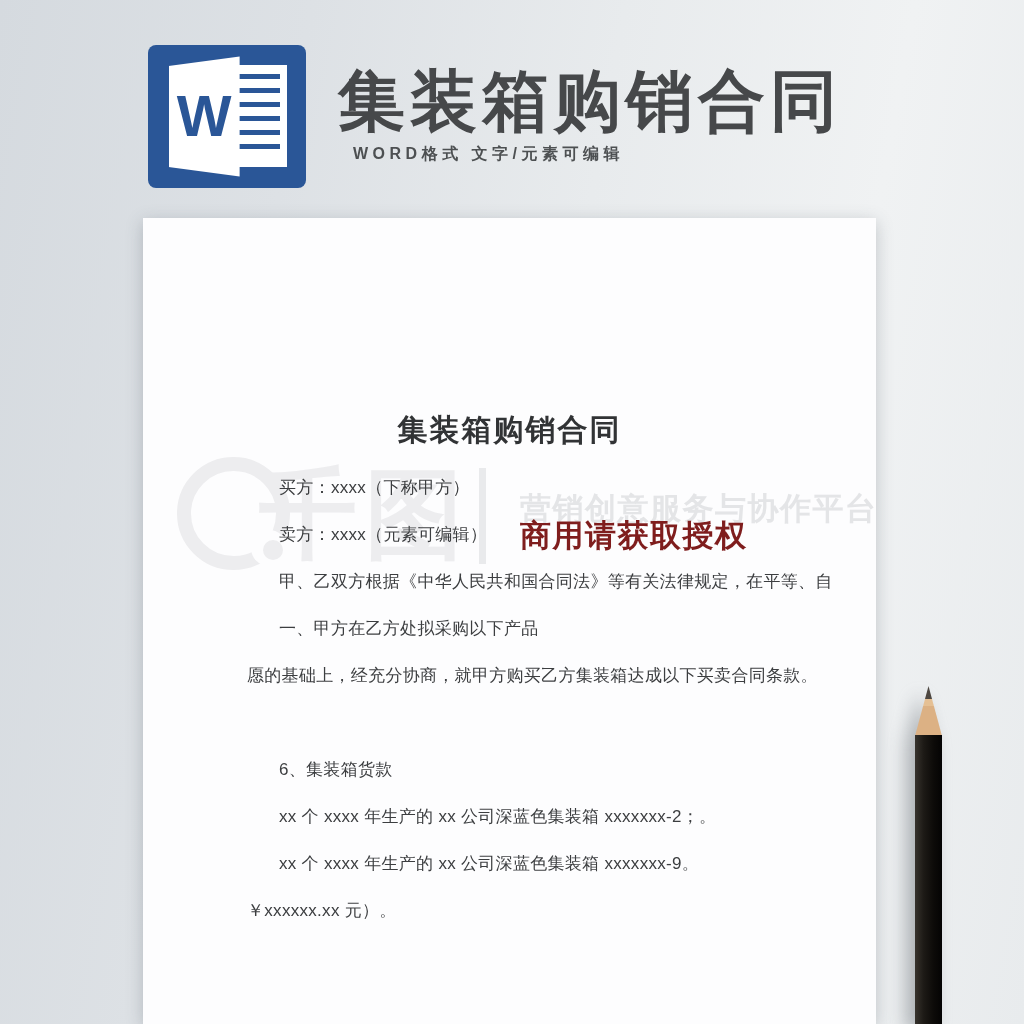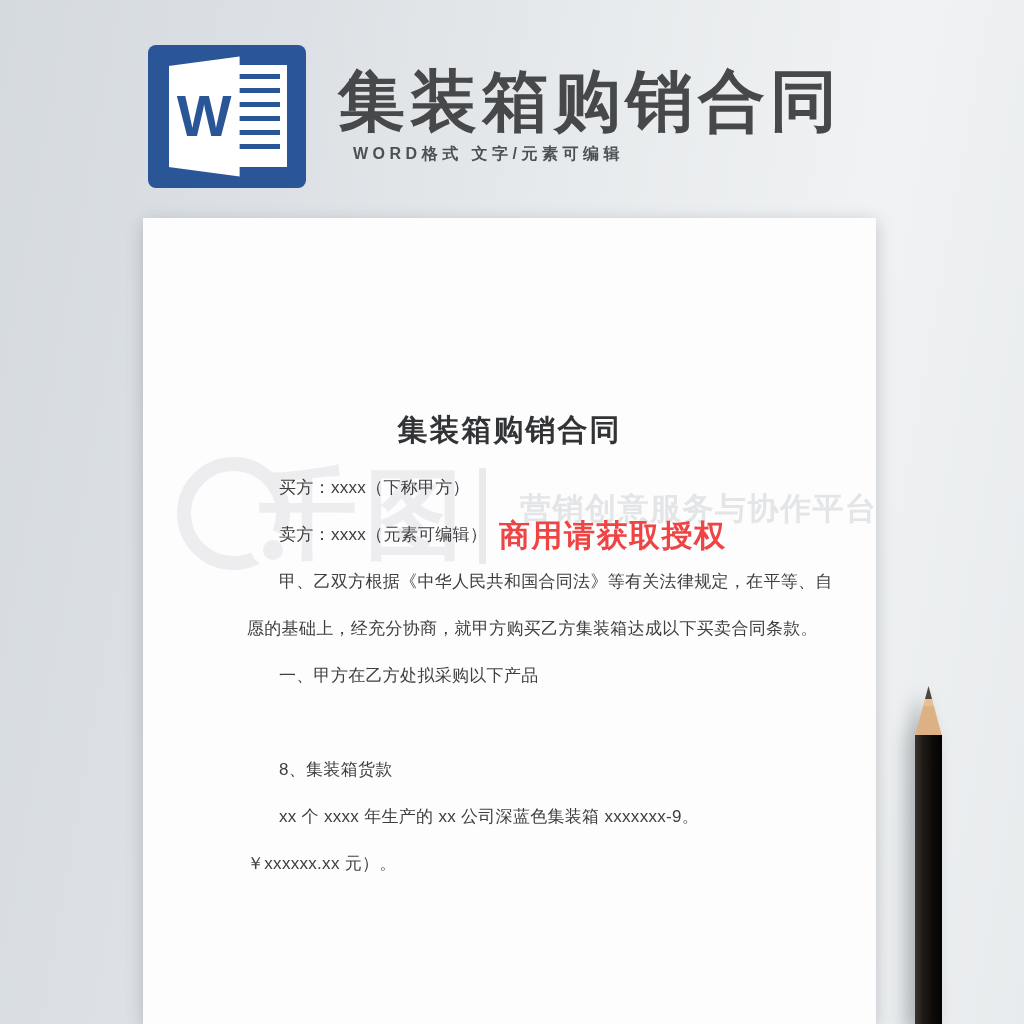--- a/index.html
+++ b/index.html
@@ -37,22 +37,22 @@
     border:14px solid #ededef;border-radius:50%;}
   .wm-punch{position:absolute;left:108px;top:312px;width:36px;height:36px;border-radius:50%;
     background:#fdfdfe;}
   .wm-ball{position:absolute;left:120px;top:322px;width:20px;height:20px;border-radius:50%;
     background:#ededef;}
   .wm-brand{position:absolute;left:116px;top:247px;font-size:98px;line-height:1;
     font-weight:800;color:#ededef;letter-spacing:8px;white-space:nowrap;}
   .wm-bar{position:absolute;left:336px;top:250px;width:7px;height:96px;background:#e9eaec;}
   .wm-line1{position:absolute;left:377px;top:270px;font-size:31px;font-weight:700;
     color:#e4e5e7;letter-spacing:1.5px;white-space:nowrap;}
-  .wm-line2{position:absolute;left:356px;top:297px;font-size:31px;font-weight:700;
-    color:#ef4444;letter-spacing:1.5px;white-space:nowrap;}
+  .wm-line2{position:absolute;left:377px;top:297px;font-size:31px;font-weight:700;
+    color:#7f1d1d;letter-spacing:1.5px;white-space:nowrap;}
   
   .pencil{position:absolute;left:915px;top:686px;width:27px;height:338px;
     filter:drop-shadow(-9px 7px 9px rgba(96,102,108,.45));}
   .pencil-cone{position:absolute;top:0;left:0;width:27px;height:50px;
     clip-path:polygon(50% 0,100% 100%,0 100%);
     background:linear-gradient(to bottom,#4d4741 0 13px,#e5c094 13px 20px,#dcb184 20px);}
   .pencil-body{position:absolute;top:49px;left:0;width:27px;height:289px;
     background:linear-gradient(90deg,#37332d 0%,#1d1a16 32%,#0d0b09 68%,#040303 100%);}
 </style>
 </head>
@@ -81,24 +81,25 @@
       <div class="wm-bar"></div>
       <div class="wm-line1">营销创意服务与协作平台</div>
       <div class="wm-line2">商用请获取授权</div>
     </div>
 
     <div class="doc-title">集装箱购销合同</div>
     <div class="doc-body">
         <div class="doc-line indent">买方：xxxx（下称甲方）</div>
         <div class="doc-line indent">卖方：xxxx（元素可编辑）</div>
         <div class="doc-line indent">甲、乙双方根据《中华人民共和国合同法》等有关法律规定，在平等、自</div>
+        <div class="doc-line indent">一、甲方在乙方处拟采购以下产品</div>
         <div class="doc-line">愿的基础上，经充分协商，就甲方购买乙方集装箱达成以下买卖合同条款。</div>
-        <div class="doc-line indent">一、甲方在乙方处拟采购以下产品</div>
         <div class="doc-line"></div>
-        <div class="doc-line indent">8、集装箱货款</div>
+        <div class="doc-line indent">6、集装箱货款</div>
+        <div class="doc-line indent">xx 个 xxxx 年生产的 xx 公司深蓝色集装箱 xxxxxxx-2；。</div>
         <div class="doc-line indent">xx 个 xxxx 年生产的 xx 公司深蓝色集装箱 xxxxxxx-9。</div>
         <div class="doc-line">￥xxxxxx.xx 元）。</div>
       </div>
   </div>
 
   <div class="pencil">
     <div class="pencil-cone"></div>
     <div class="pencil-body"></div>
   </div>
 

